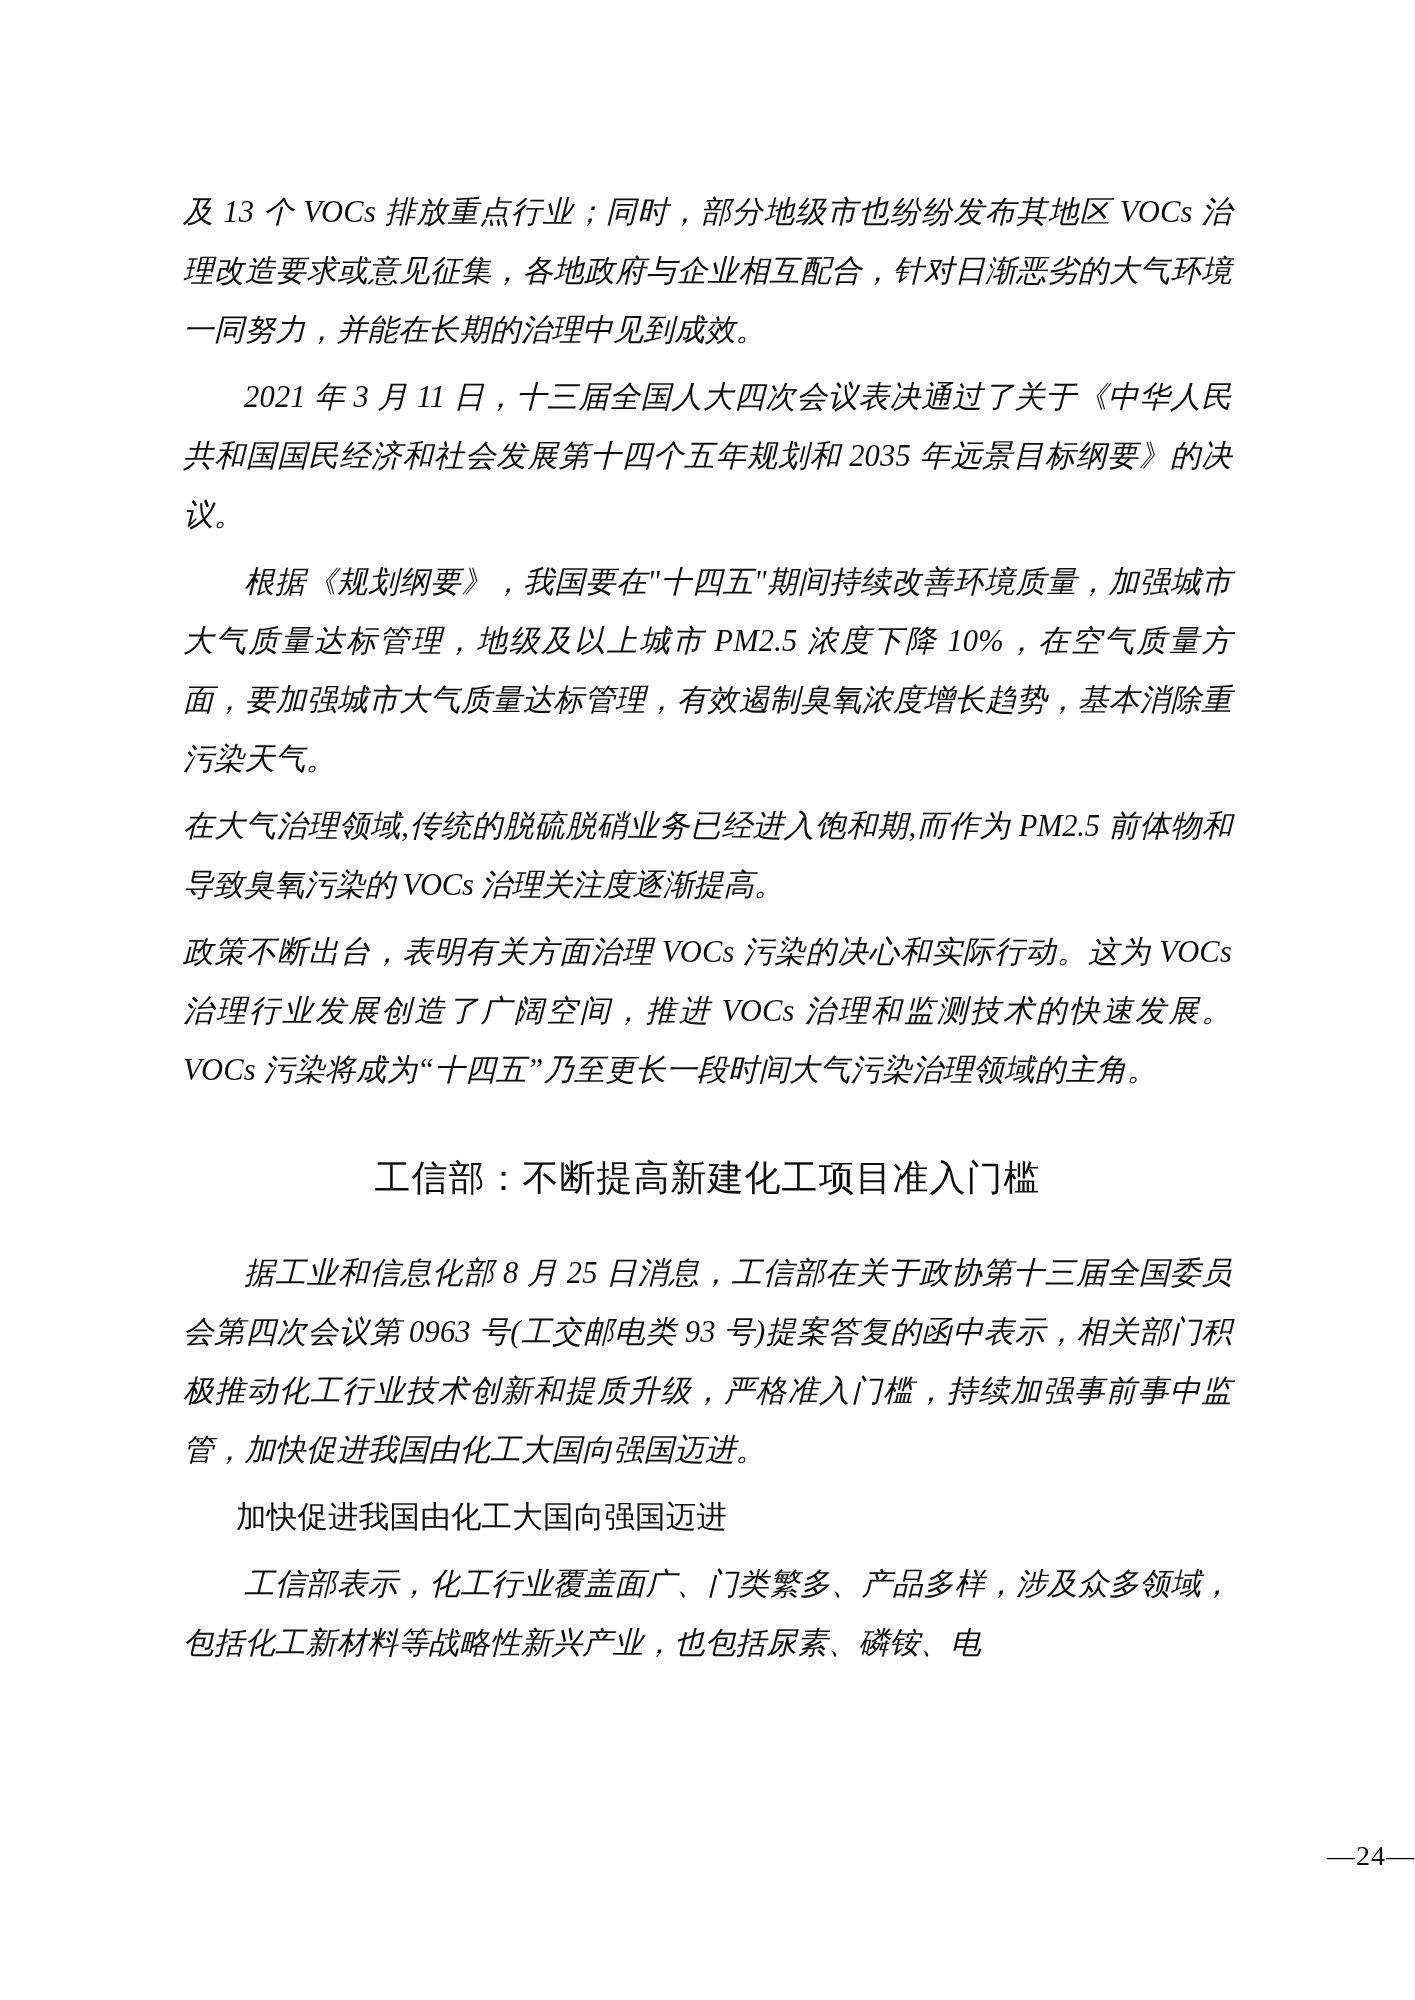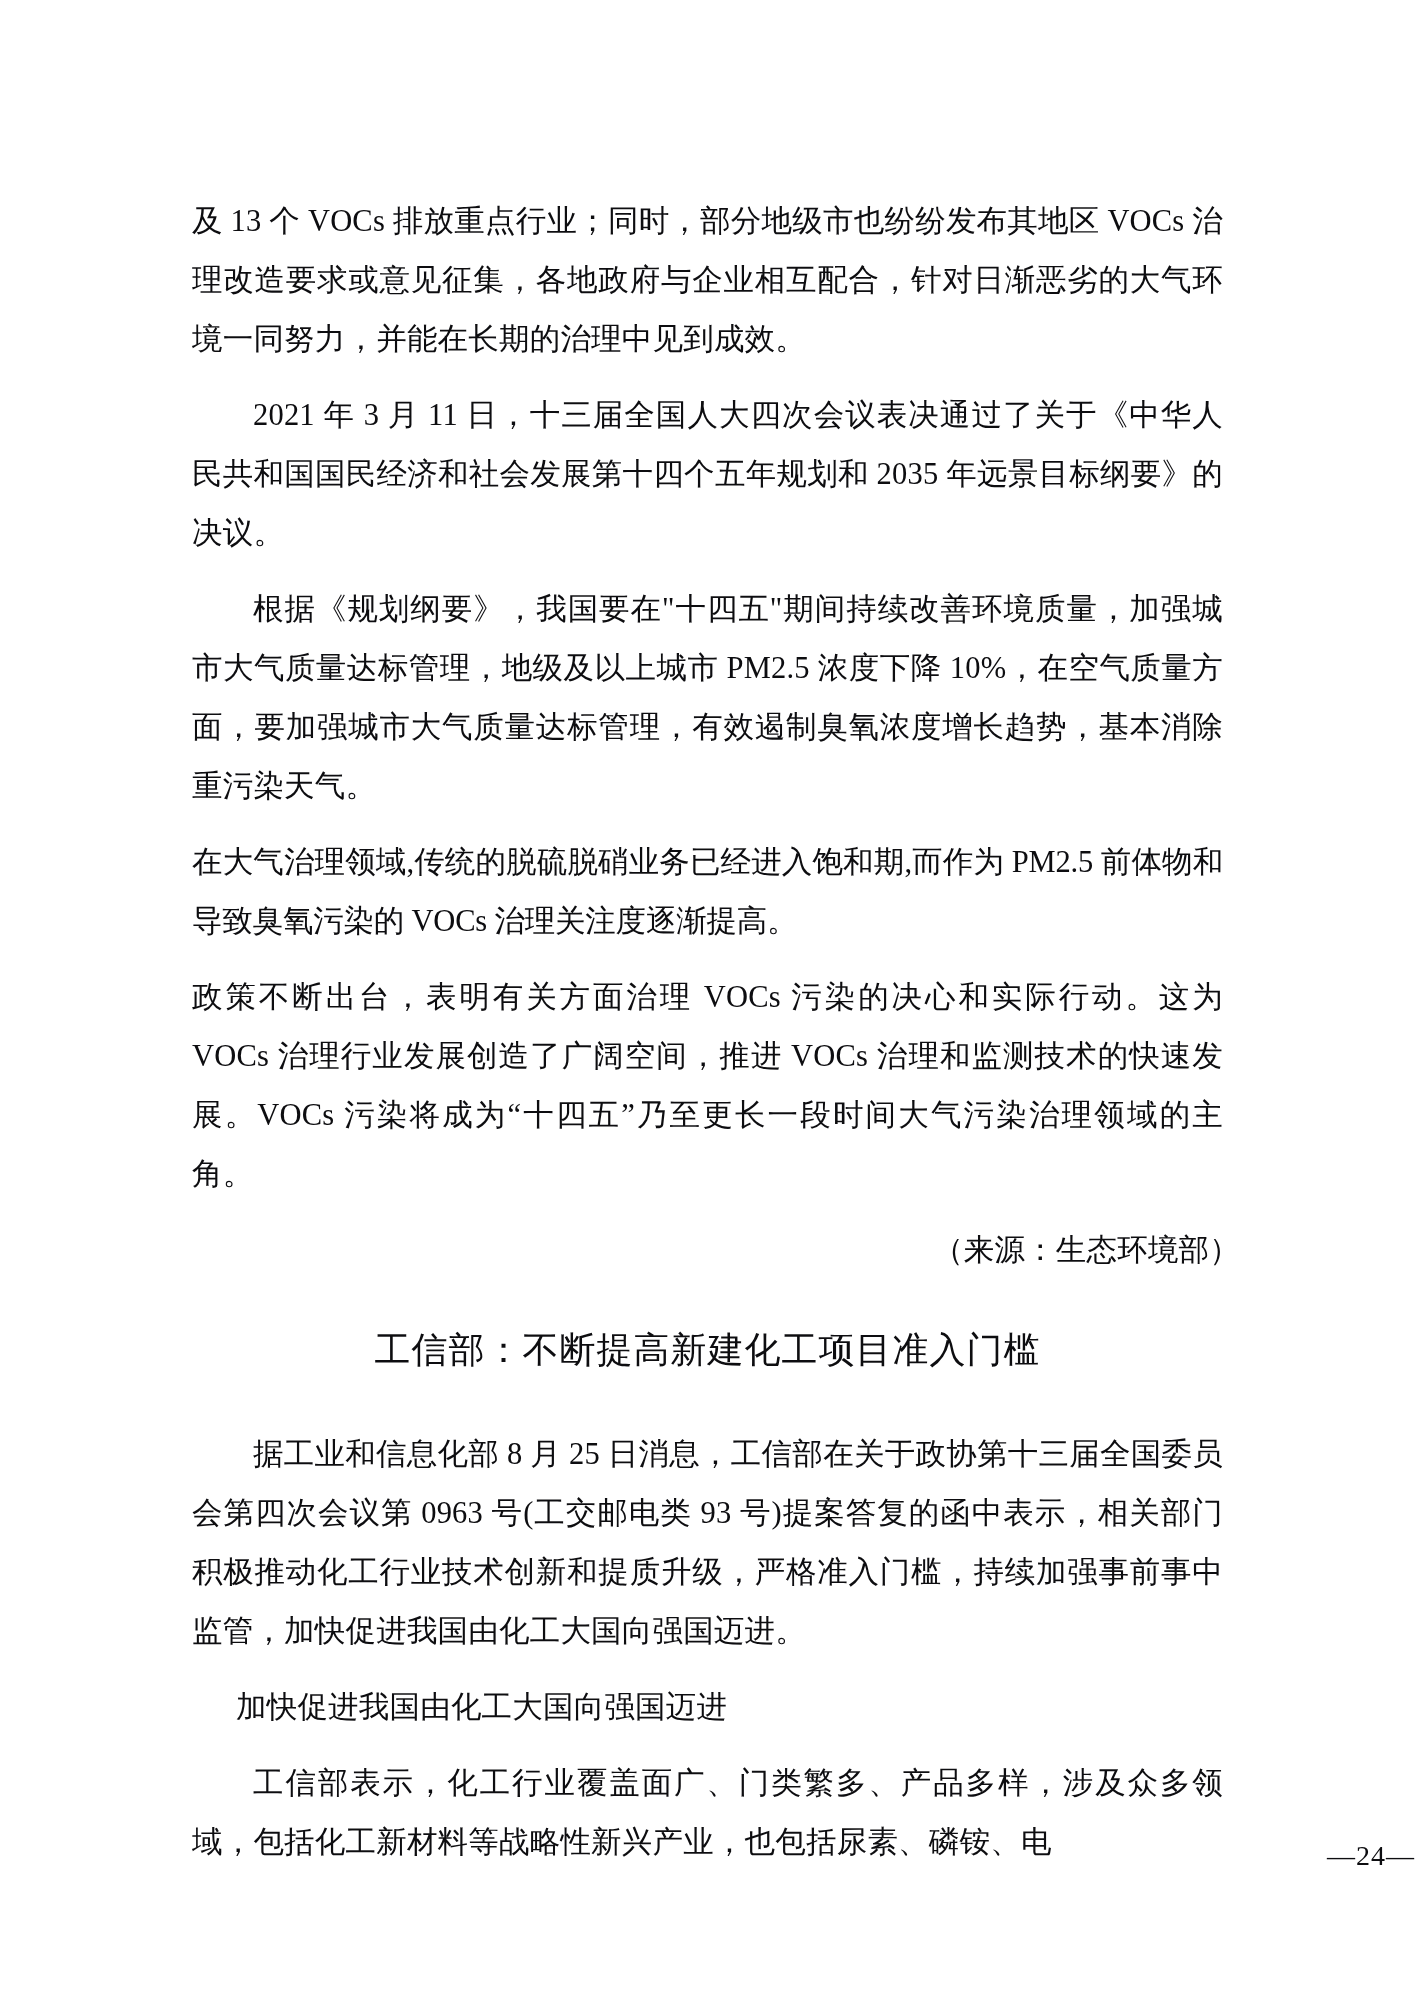--- a/index.html
+++ b/index.html
@@ -25,22 +25,23 @@
     padding: 175px 175px 0 175px;
   }
   .body-text {
     font-size: 30.5px;
     line-height: 59px;
     text-align: justify;
     text-justify: inter-ideograph;
     letter-spacing: 0.2px;
   }
   .para {
-    margin: 17px;
+    margin: 8px;
     text-indent: 2em;
+    font-style: italic;
   }
   .para.noindent {
     text-indent: 0;
   }
   .para.tight {
     letter-spacing: -0.2px;
   }
   .source-line {
     margin: 0;
     text-align: right;
@@ -76,21 +77,20 @@
 <body>
 
 <div class="page">
 
   <div class="body-text">
     <p class="para noindent">及 13 个 VOCs 排放重点行业；同时，部分地级市也纷纷发布其地区 VOCs 治理改造要求或意见征集，各地政府与企业相互配合，针对日渐恶劣的大气环境一同努力，并能在长期的治理中见到成效。</p>
     <p class="para">2021 年 3 月 11 日，十三届全国人大四次会议表决通过了关于《中华人民共和国国民经济和社会发展第十四个五年规划和 2035 年远景目标纲要》的决议。</p>
     <p class="para">根据《规划纲要》，我国要在"十四五"期间持续改善环境质量，加强城市大气质量达标管理，地级及以上城市 PM2.5 浓度下降 10%，在空气质量方面，要加强城市大气质量达标管理，有效遏制臭氧浓度增长趋势，基本消除重污染天气。</p>
     <p class="para noindent tight">在大气治理领域,传统的脱硫脱硝业务已经进入饱和期,而作为 PM2.5 前体物和导致臭氧污染的 VOCs 治理关注度逐渐提高。</p>
     <p class="para noindent">政策不断出台，表明有关方面治理 VOCs 污染的决心和实际行动。这为 VOCs 治理行业发展创造了广阔空间，推进 VOCs 治理和监测技术的快速发展。VOCs 污染将成为“十四五”乃至更长一段时间大气污染治理领域的主角。</p>
-    <p class="source-line">（来源：生态环境部）</p>
   </div>
 
   <h2 class="section-title">工信部：不断提高新建化工项目准入门槛</h2>
 
   <div class="body-text">
     <p class="para">据工业和信息化部 8 月 25 日消息，工信部在关于政协第十三届全国委员会第四次会议第 0963 号(工交邮电类 93 号)提案答复的函中表示，相关部门积极推动化工行业技术创新和提质升级，严格准入门槛，持续加强事前事中监管，加快促进我国由化工大国向强国迈进。</p>
     <p class="sub-head">加快促进我国由化工大国向强国迈进</p>
     <p class="para">工信部表示，化工行业覆盖面广、门类繁多、产品多样，涉及众多领域，包括化工新材料等战略性新兴产业，也包括尿素、磷铵、电</p>
   </div>
 

